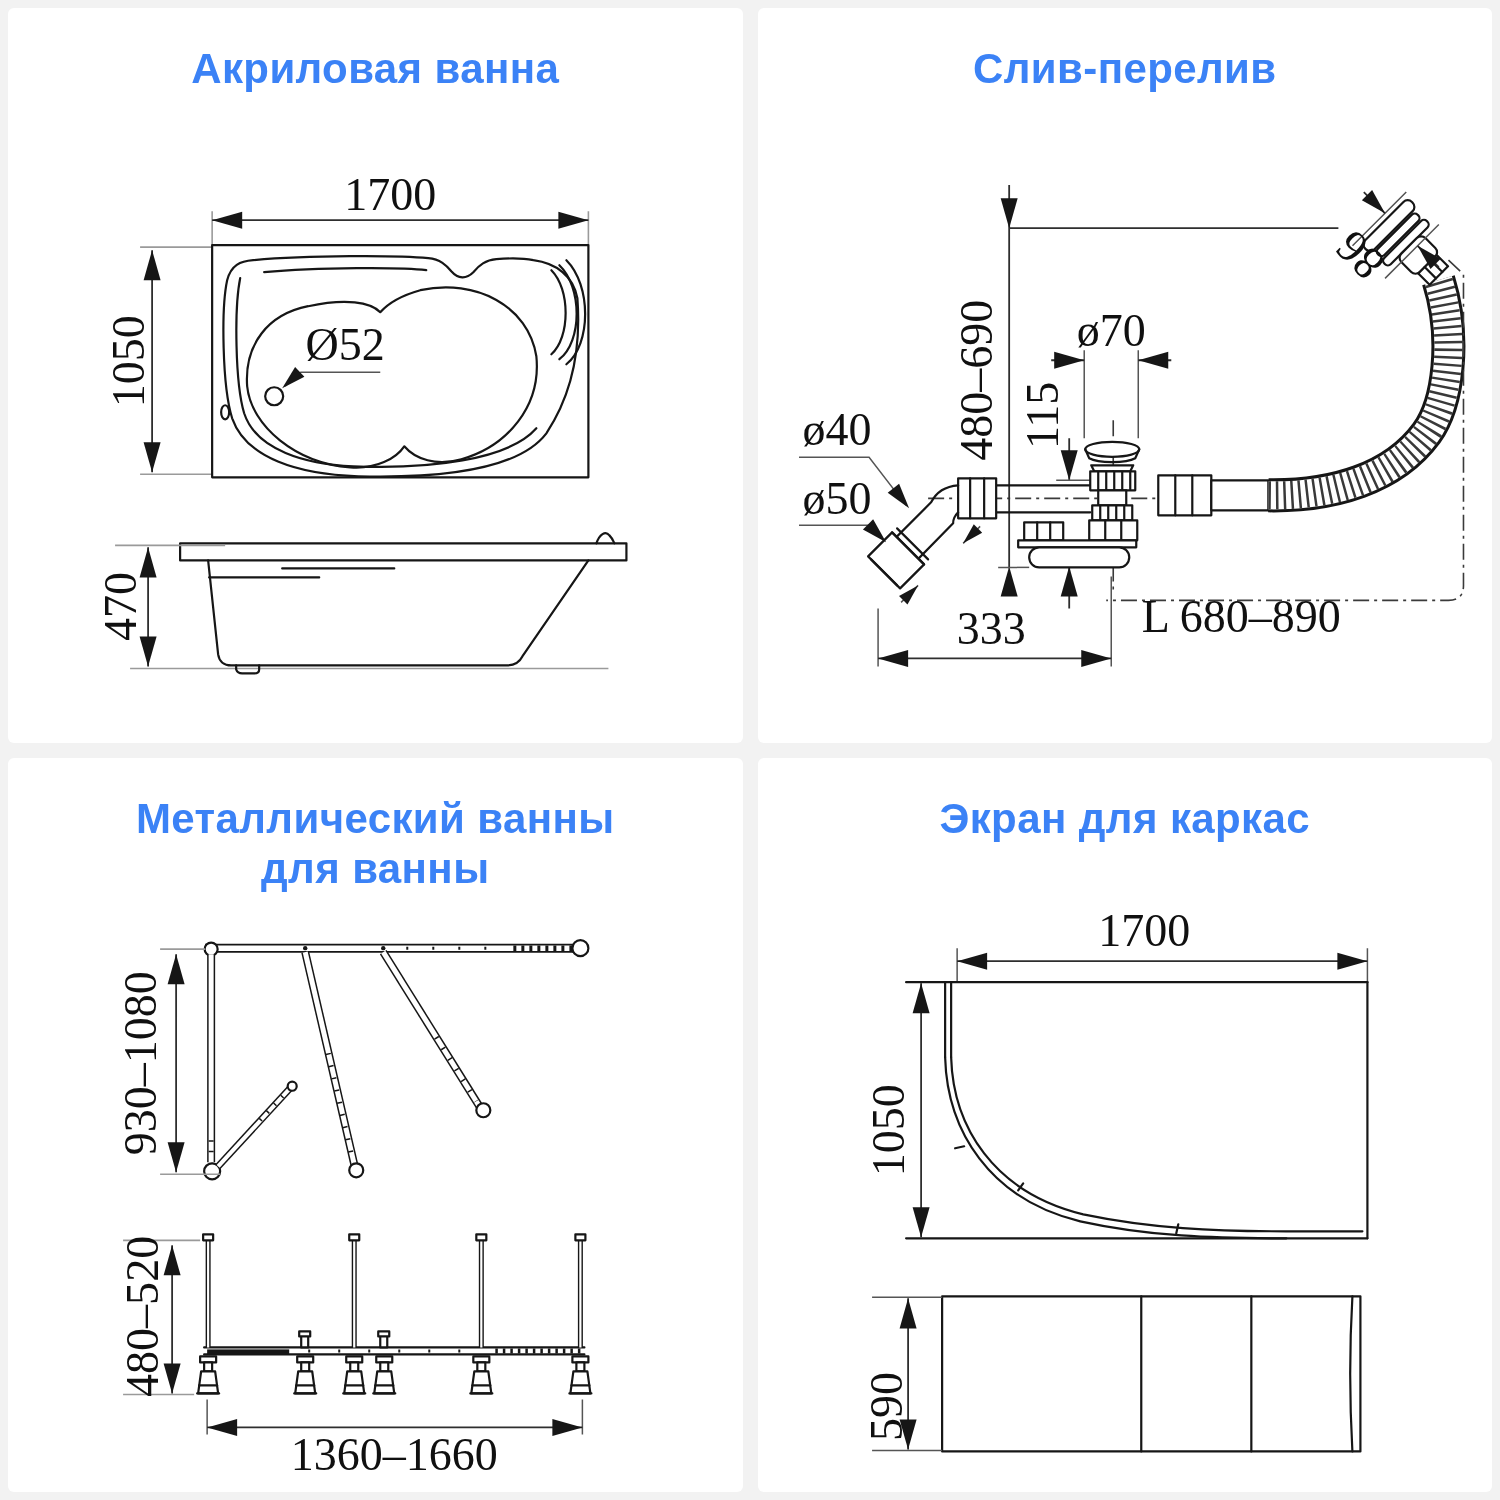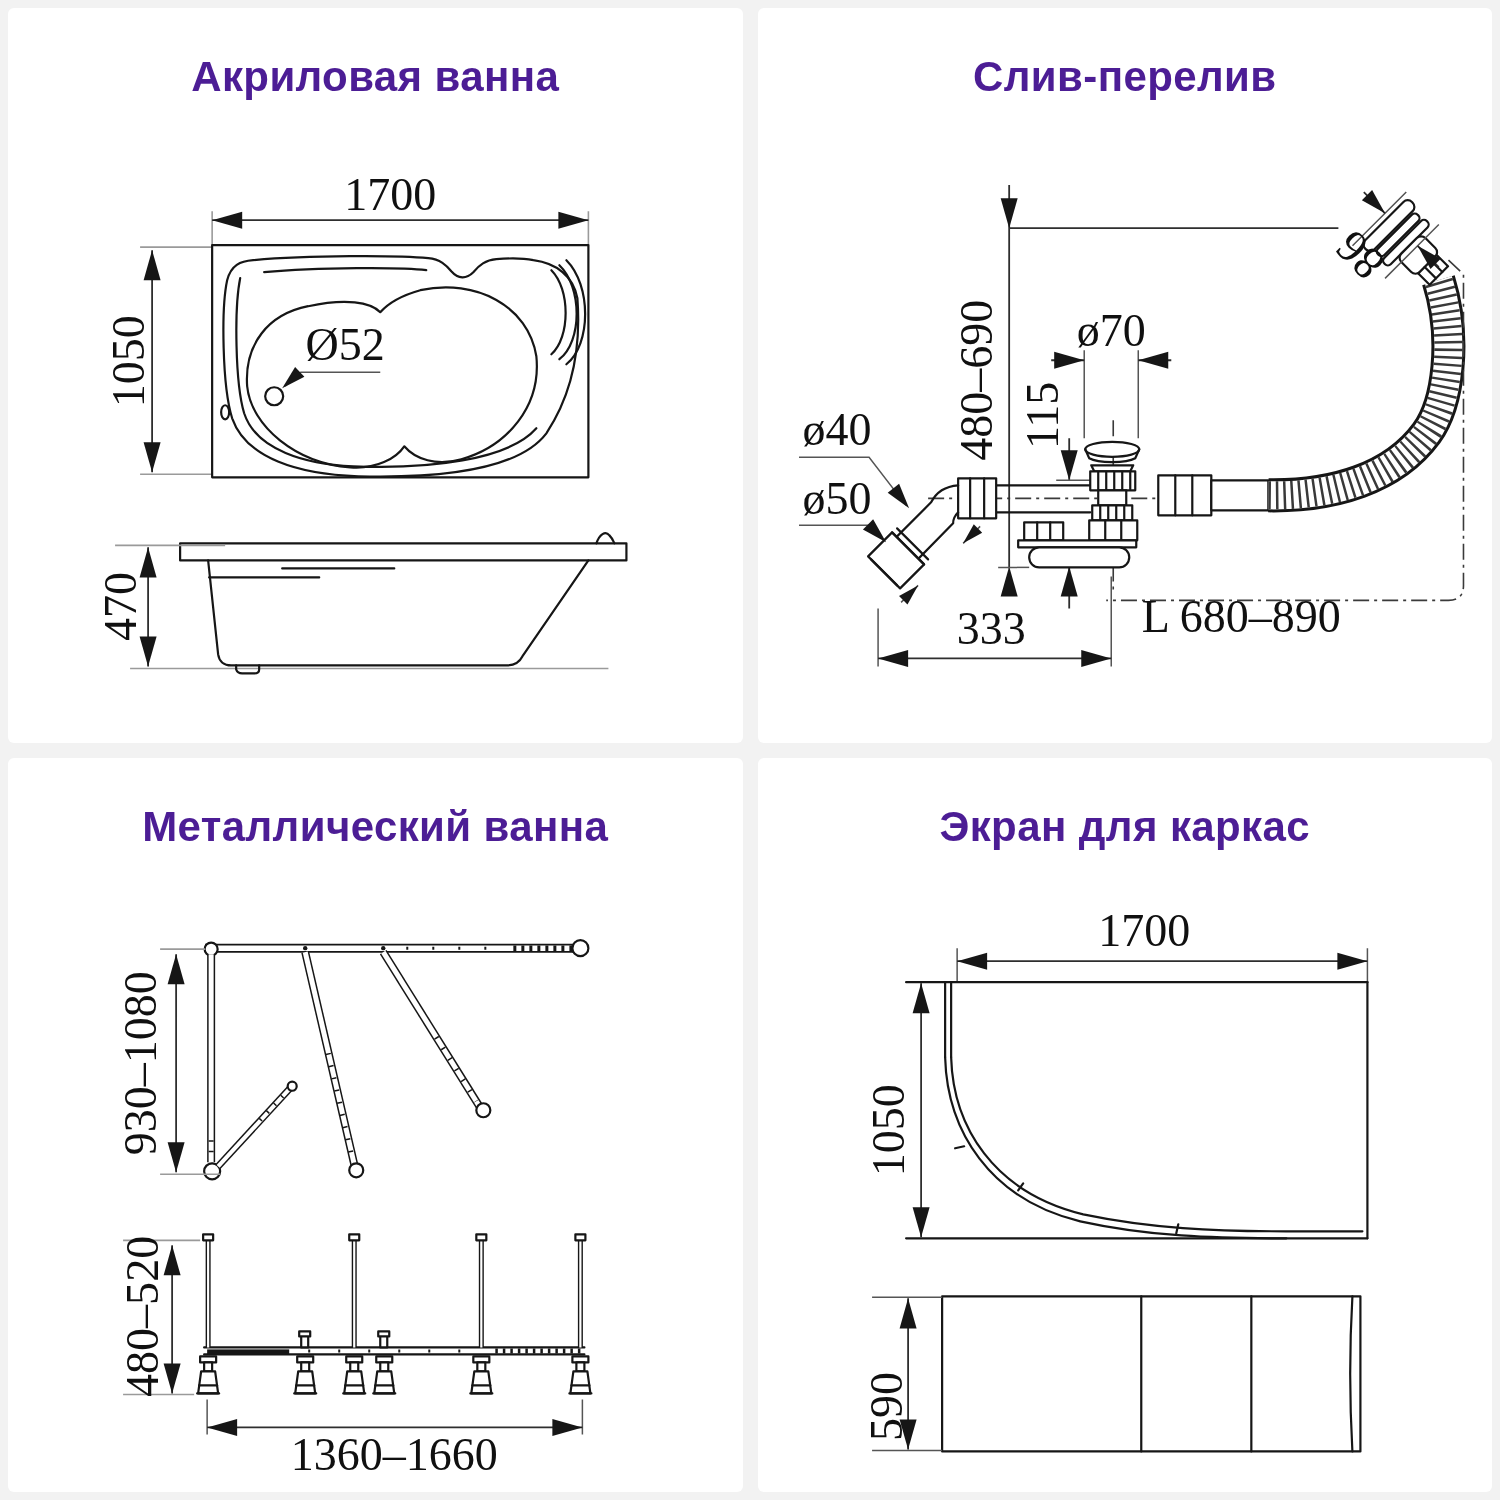--- a/index.html
+++ b/index.html
@@ -3,22 +3,22 @@
 <meta charset="utf-8">
 <style>
   :root{
     --page-bg:#f2f2f2; --panel-bg:#ffffff; --ink:#161616; --dim:#2e2e2e; --light:#9a9a9a;
   }
   html,body{margin:0;padding:0;width:1500px;height:1500px;overflow:hidden;}
   body{background:var(--page-bg);font-family:"Liberation Sans",sans-serif;}
   .sheet{position:relative;width:1500px;height:1500px;box-sizing:border-box;padding:8px;
     display:grid;grid-template-columns:1fr 1fr;grid-template-rows:1fr 1fr;gap:15px;background:var(--page-bg);}
   .panel{position:relative;background:var(--panel-bg);border-radius:6px;overflow:hidden;}
-  .panel h2{position:absolute;top:44px;left:0;width:100%;margin:0;text-align:center;
-    font:700 42px/50px "Liberation Sans",sans-serif;letter-spacing:.4px;color:#4c1d95;}
+  .panel h2{position:absolute;top:36px;left:0;width:100%;margin:0;text-align:center;
+    font:700 42px/50px "Liberation Sans",sans-serif;letter-spacing:.4px;color:#3b82f6;}
   .panel h2 span{display:block;}
   .panel svg{position:absolute;inset:0;width:100%;height:100%;}
   
   .ln{fill:none;stroke:var(--ink);stroke-width:2.2;stroke-linecap:round;stroke-linejoin:round;}
   .lnw{fill:#fff;stroke:var(--ink);stroke-width:2.2;stroke-linejoin:round;}
   .dim{fill:none;stroke:var(--dim);stroke-width:1.8;}
   .thin{fill:none;stroke:#555;stroke-width:1.5;}
   .ext{fill:none;stroke:var(--light);stroke-width:1.6;}
   .dd{fill:none;stroke:#3a3a3a;stroke-width:1.6;stroke-dasharray:16 5 3 5;}
   .arr{fill:var(--ink);stroke:none;}
@@ -200,21 +200,22 @@
         <path class="dim" d="M120,650 H353"></path>
         <use href="#arB" class="arr" transform="translate(120,650) rotate(180)"></use>
         <use href="#arB" class="arr" transform="translate(353,650)"></use>
         <text class="num" x="233" y="636" text-anchor="middle">333</text>
       </g>
     </svg>
   </section>
 
   <section class="panel">
     <h2>
-      <span>Металлический ванна</span>
+      <span>Металлический ванны</span>
+      <span>для ванны</span>
     </h2>
     <svg viewBox="0 0 734 734" preserveAspectRatio="xMidYMid meet">
       <defs>
           <path id="arC" d="M0,0 L-30,-8.5 L-30,8.5 Z"></path>
         </defs>
 
       <g>
         <path class="tube-o" d="M197,190 H577" stroke-width="9"></path>
         <path class="tube-i" d="M197,190 H577" stroke-width="5.5"></path>
         <path class="holes" d="M505,190 H566" stroke-width="5.5" stroke-dasharray="3 5"></path>

